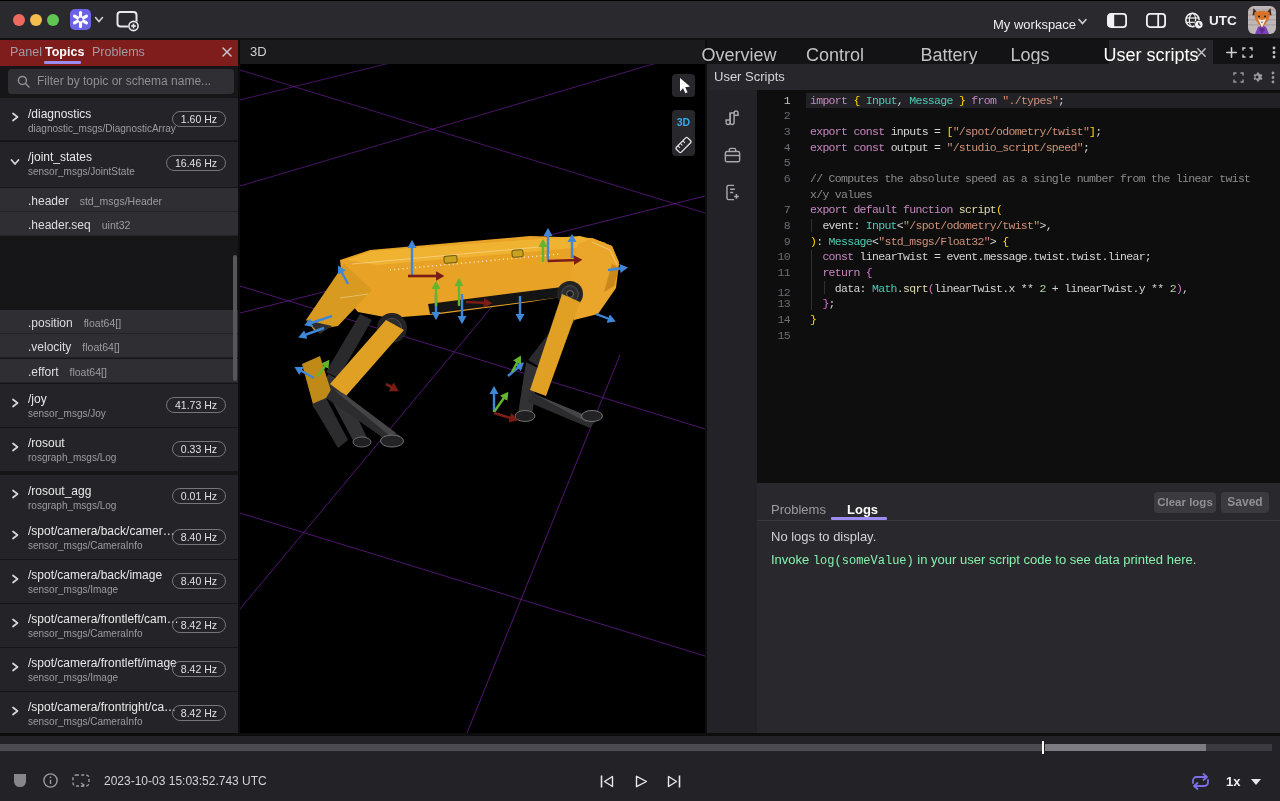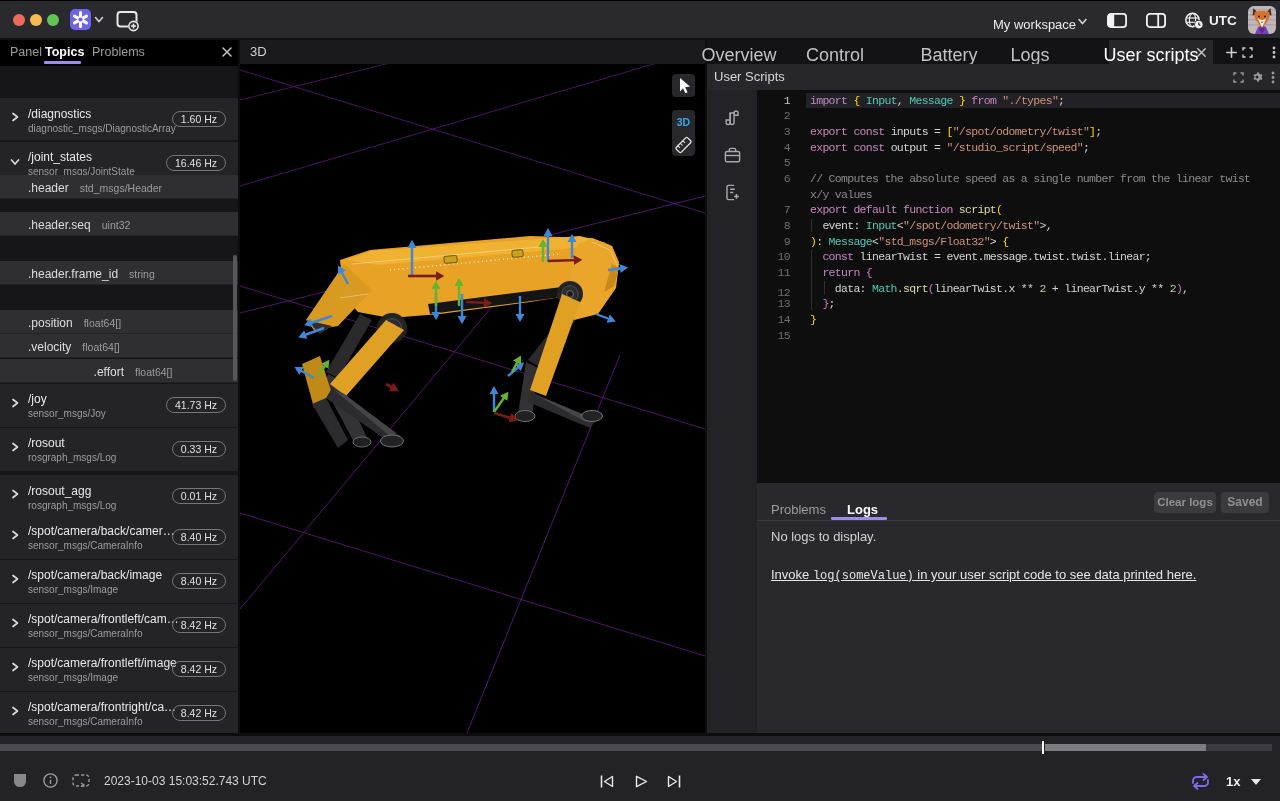--- a/index.html
+++ b/index.html
@@ -3,21 +3,21 @@
 <meta charset="utf-8">
 <style>
 *{margin:0;padding:0;box-sizing:border-box;}
 html,body{width:1280px;height:801px;overflow:hidden;background:#161618;font-family:"Liberation Sans",sans-serif;}
 .abs{position:absolute;}
 
 #appbar{position:absolute;left:0;top:0;width:1280px;height:38px;background:#2a2a2e;border-top:1px solid #000;}
 .tl{position:absolute;top:13px;width:12px;height:12px;border-radius:50%;}
 
 #sidebar{position:absolute;left:0;top:38px;width:240px;height:697px;background:#161618;border-right:2px solid #0d0d0e;}
-#ltabs{position:absolute;left:0;top:2px;width:238px;height:26px;background:#000000;}
+#ltabs{position:absolute;left:0;top:2px;width:238px;height:26px;background:#7f1d1d;}
 .ltab{position:absolute;top:5px;font-size:12.5px;color:#9c9ca1;}
 #searchbox{position:absolute;left:8px;top:31px;width:226px;height:25px;background:#303034;border-radius:4px;color:#8e8e93;font-size:12px;line-height:25px;}
 .trow{position:absolute;left:0;width:238px;background:#242428;}
 .trow .nm{position:absolute;left:28px;top:8.5px;font-size:12px;color:#e8e8ea;white-space:nowrap;max-width:151px;overflow:hidden;text-overflow:ellipsis;}
 .trow .sc{position:absolute;left:28px;top:24.5px;font-size:10px;color:#9c9ca1;white-space:nowrap;}
 .trow .ch{position:absolute;left:11px;top:14px;color:#d8d8da;}
 .badge{position:absolute;right:12px;top:13px;height:16px;line-height:14px;padding:0 8px;border:1px solid #76767a;border-radius:9px;font-size:10.5px;color:#e0e0e2;}
 .srow{position:absolute;left:0;width:238px;height:24px;background:#2f2f33;border-bottom:1px solid #232327;line-height:24px;}
 .srow .fn2{margin-left:28px;font-size:12px;color:#dddde0;}
 .srow .ft{margin-left:11px;font-size:10.5px;color:#9c9ca1;}
@@ -114,43 +114,49 @@
 <div id="sidebar">
   <div id="ltabs">
     <div class="ltab" style="left:10px;">Panel</div>
     <div class="ltab" style="left:45px;color:#fff;font-weight:bold;">Topics</div>
     <div class="ltab" style="left:92px;">Problems</div>
     <div class="abs" style="left:44px;top:21px;width:37px;height:2.5px;background:#9d8cf0;border-radius:1px;"></div>
     <svg class="abs" style="left:221px;top:6px" width="12" height="12" viewBox="0 0 12 12">
         <path d="M2 2 L10 10 M10 2 L2 10" stroke="#c6c6c9" stroke-width="1.5" stroke-linecap="round"></path>
       </svg>
   </div>
+  <div id="searchbox">
+    <svg class="abs" style="left:9px;top:6px" width="13" height="13" viewBox="0 0 13 13">
+        <circle cx="5.4" cy="5.4" r="4" fill="none" stroke="#8e8e93" stroke-width="1.5"></circle>
+        <line x1="8.5" y1="8.5" x2="12" y2="12" stroke="#8e8e93" stroke-width="1.5" stroke-linecap="round"></line>
+      </svg>
+    <span style="margin-left:29px;">Filter by topic or schema name...</span>
+  </div>
 
   <div class="trow" style="top:60px;height:42px;">
     <svg class="ch" width="8" height="10" viewBox="0 0 8 10">
         <path d="M2 1.5 L6.5 5 L2 8.5" stroke="#d8d8da" stroke-width="1.7" fill="none" stroke-linecap="round" stroke-linejoin="round"></path>
       </svg>
     <div class="nm">/diagnostics</div>
       <div class="sc">diagnostic_msgs/DiagnosticArray</div>
       <div class="badge">1.60 Hz</div>
   </div>
   <div class="trow" style="top:103.5px;height:45px;">
     <svg class="ch" width="10" height="8" viewBox="0 0 10 8" style="top:16px;left:10px;">
         <path d="M1.5 2 L5 6 L8.5 2" stroke="#d8d8da" stroke-width="1.7" fill="none" stroke-linecap="round" stroke-linejoin="round"></path>
       </svg>
     <div class="nm">/joint_states</div>
       <div class="sc">sensor_msgs/JointState</div>
       <div class="badge">16.46 Hz</div>
   </div>
-  <div class="srow" style="top:137px;"><span class="fn2">.header</span><span class="ft">std_msgs/Header</span></div>
+  <div class="srow" style="top:150px;"><span class="fn2">.header</span><span class="ft">std_msgs/Header</span></div>
   <div class="srow" style="top:173.5px;"><span class="fn2">.header.seq</span><span class="ft">uint32</span></div>
-  <div class="srow" style="top:222.5px;"><span class="fn2">.header.frame_id</span><span class="ft">string</span></div>
   <div class="srow" style="top:271.5px;"><span class="fn2">.position</span><span class="ft">float64[]</span></div>
   <div class="srow" style="top:296px;"><span class="fn2">.velocity</span><span class="ft">float64[]</span></div>
-  <div class="srow" style="top:320.5px;text-align:center;"><span class="fn2">.effort</span><span class="ft">float64[]</span></div>
+  <div class="srow" style="top:320.5px;"><span class="fn2">.effort</span><span class="ft">float64[]</span></div>
   <div class="trow" style="top:345.5px;height:43px;">
     <svg class="ch" width="8" height="10" viewBox="0 0 8 10">
         <path d="M2 1.5 L6.5 5 L2 8.5" stroke="#d8d8da" stroke-width="1.7" fill="none" stroke-linecap="round" stroke-linejoin="round"></path>
       </svg>
     <div class="nm">/joy</div>
       <div class="sc">sensor_msgs/Joy</div>
       <div class="badge">41.73 Hz</div>
   </div>
   <div class="trow" style="top:389.5px;height:43px;">
     <svg class="ch" width="8" height="10" viewBox="0 0 8 10">
@@ -440,21 +446,21 @@
   <div class="abs" style="left:67px;top:191px;width:1px;height:13px;background:#303034;"></div>
 </div>
 <div id="logspanel">
   <div class="abs" style="left:14px;top:19px;font-size:13px;color:#9c9ca1;">Problems</div>
   <div class="abs" style="left:90px;top:19px;font-size:13px;color:#fff;font-weight:bold;">Logs</div>
   <div class="abs" style="left:74px;top:34px;width:56px;height:2.5px;background:#9d8cf0;border-radius:1px;"></div>
   <div class="abs" style="left:0;top:36.5px;width:523px;height:1px;background:#3a3a3e;"></div>
   <div class="abs" style="left:397px;top:9px;width:62px;height:21px;background:#3a3a3f;border-radius:4px;font-size:11.5px;color:#8f8f94;text-align:center;line-height:21px;font-weight:bold;">Clear logs</div>
   <div class="abs" style="left:464px;top:9px;width:48px;height:21px;background:#3a3a3f;border-radius:4px;font-size:12px;color:#8f8f94;text-align:center;line-height:21px;font-weight:bold;">Saved</div>
   <div class="abs" style="left:14px;top:46px;font-size:13px;color:#d2d2d5;">No logs to display.</div>
-  <div class="abs" style="left:14px;top:84px;font-size:13px;color:#e5e5e5;text-decoration:underline;">Invoke <span style="font-family:'Liberation Mono',monospace;font-size:12px;">log(someValue)</span> in your user script code to see data printed here.</div>
+  <div class="abs" style="left:14px;top:69px;font-size:13px;color:#86efac;">Invoke <span style="font-family:'Liberation Mono',monospace;font-size:12px;">log(someValue)</span> in your user script code to see data printed here.</div>
 </div>
 <div id="bottombar">
 
   <div class="abs" style="left:0;top:8px;width:1043px;height:7px;background:#4b4b51;"></div>
   <div class="abs" style="left:1045px;top:8px;width:161px;height:7px;background:#7c7c82;"></div>
   <div class="abs" style="left:1206px;top:8px;width:66px;height:7px;background:#3a3a40;"></div>
   <div class="abs" style="left:1042px;top:5px;width:2px;height:13px;background:#fff;"></div>
 
   <svg class="abs" style="left:13px;top:37px" width="14" height="15" viewBox="0 0 14 15">
       <path d="M1 1 h12 v8 a6 6 0 0 1 -6 5 a6 6 0 0 1 -6 -5 Z" fill="#86868b"></path>

